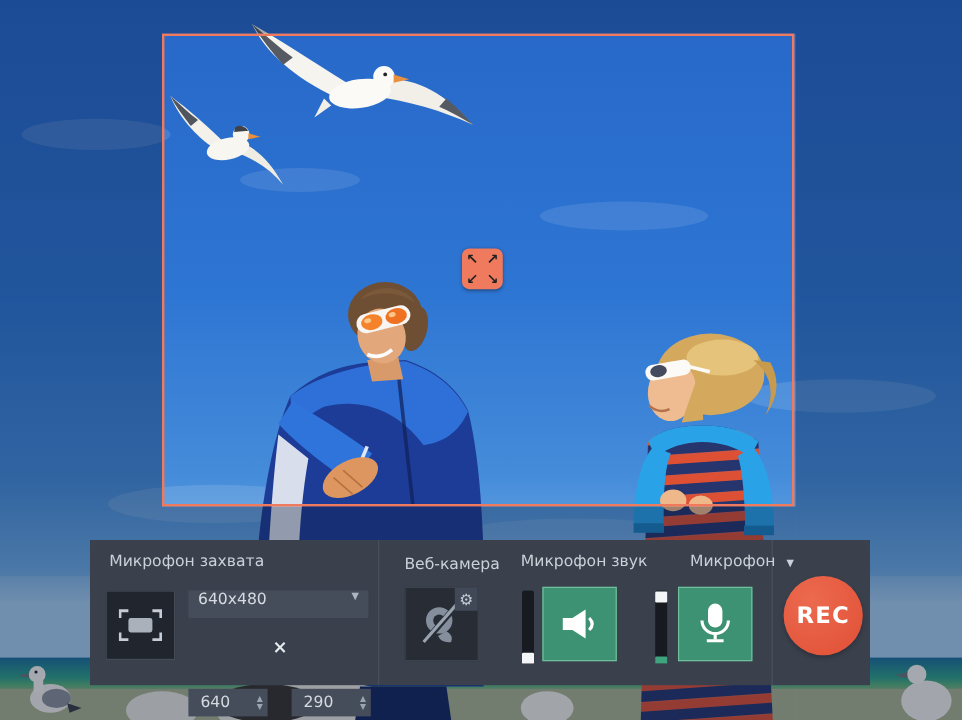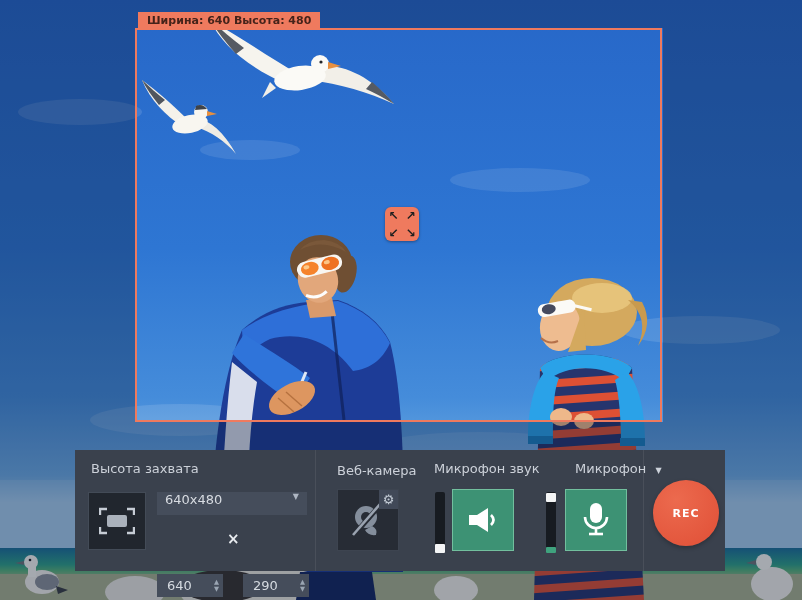--- a/index.html
+++ b/index.html
@@ -44,21 +44,21 @@
   .gear-chip{position:absolute;top:0;right:0;width:19px;height:19px;background:#414958;
     color:#c2cad4;font-size:13px;line-height:19px;text-align:center;cursor:pointer;}
   .green-btn{position:absolute;width:62px;height:62px;background:#3d9274;border:1px solid #72bf9e;
     box-sizing:border-box;display:flex;align-items:center;justify-content:center;padding:0;cursor:pointer;}
   .vslider{position:absolute;width:10px;height:61px;background:#171b21;border-radius:2px;cursor:pointer;}
   .vslider .handle{position:absolute;left:0;width:10px;height:9px;background:#f4f5f6;border-radius:1px;}
   .vslider .fill{position:absolute;left:0;bottom:0;width:10px;height:6px;background:#3fa37e;border-radius:1px;}
 
   .rec-btn{position:absolute;left:578px;top:30px;width:66px;height:66px;border-radius:50%;border:none;
     background:radial-gradient(circle at 35% 30%, #ec6a4e, #e04f36);color:#ffffff;
-    font-family:inherit;font-size:11px;font-weight:700;letter-spacing:1px;cursor:pointer;
+    font-family:inherit;font-size:19px;font-weight:700;letter-spacing:1px;cursor:pointer;
     box-shadow:0 2px 4px rgba(0,0,0,.25);}
 </style>
 </head>
 <body>
 
 <div class="stage">
 
   <svg class="photo" width="802" height="600" viewBox="0 0 802 600">
     <defs>
       <linearGradient id="sky" x1="0" y1="0" x2="0" y2="1">
@@ -188,31 +188,30 @@
 
     <path d="M300,572 L372,572 L376,600 L296,600 Z" fill="#15265f"></path>
   </svg>
 
   <div class="dim top"></div>
   <div class="dim left"></div>
   <div class="dim right"></div>
   <div class="dim bottom"></div>
 
   <div class="capture-frame"></div>
-  <div class="size-label">Ширина: 640 Высота: 480</div>
   <div class="move-handle">
     <span>↖</span>
     <span>↗</span>
     <span>↙</span>
     <span>↘</span>
   </div>
 
   <div class="panel">
 
-    <div class="sec-title" style="left:16px;top:11px;">Высота захвата</div>
+    <div class="sec-title" style="left:16px;top:11px;">Микрофон захвата</div>
     <button class="icon-btn">
       <svg width="36" height="28" viewBox="0 0 36 28">
         <path d="M1,8 L1,2 L8,2" fill="none" stroke="#c6ccd5" stroke-width="2.4"></path>
         <path d="M28,2 L35,2 L35,8" fill="none" stroke="#c6ccd5" stroke-width="2.4"></path>
         <path d="M35,20 L35,26 L28,26" fill="none" stroke="#c6ccd5" stroke-width="2.4"></path>
         <path d="M8,26 L1,26 L1,20" fill="none" stroke="#c6ccd5" stroke-width="2.4"></path>
         <rect x="8" y="8" width="20" height="12" rx="2" fill="#aab1bb"></rect>
       </svg>
     </button>
     <div class="dropdown">

